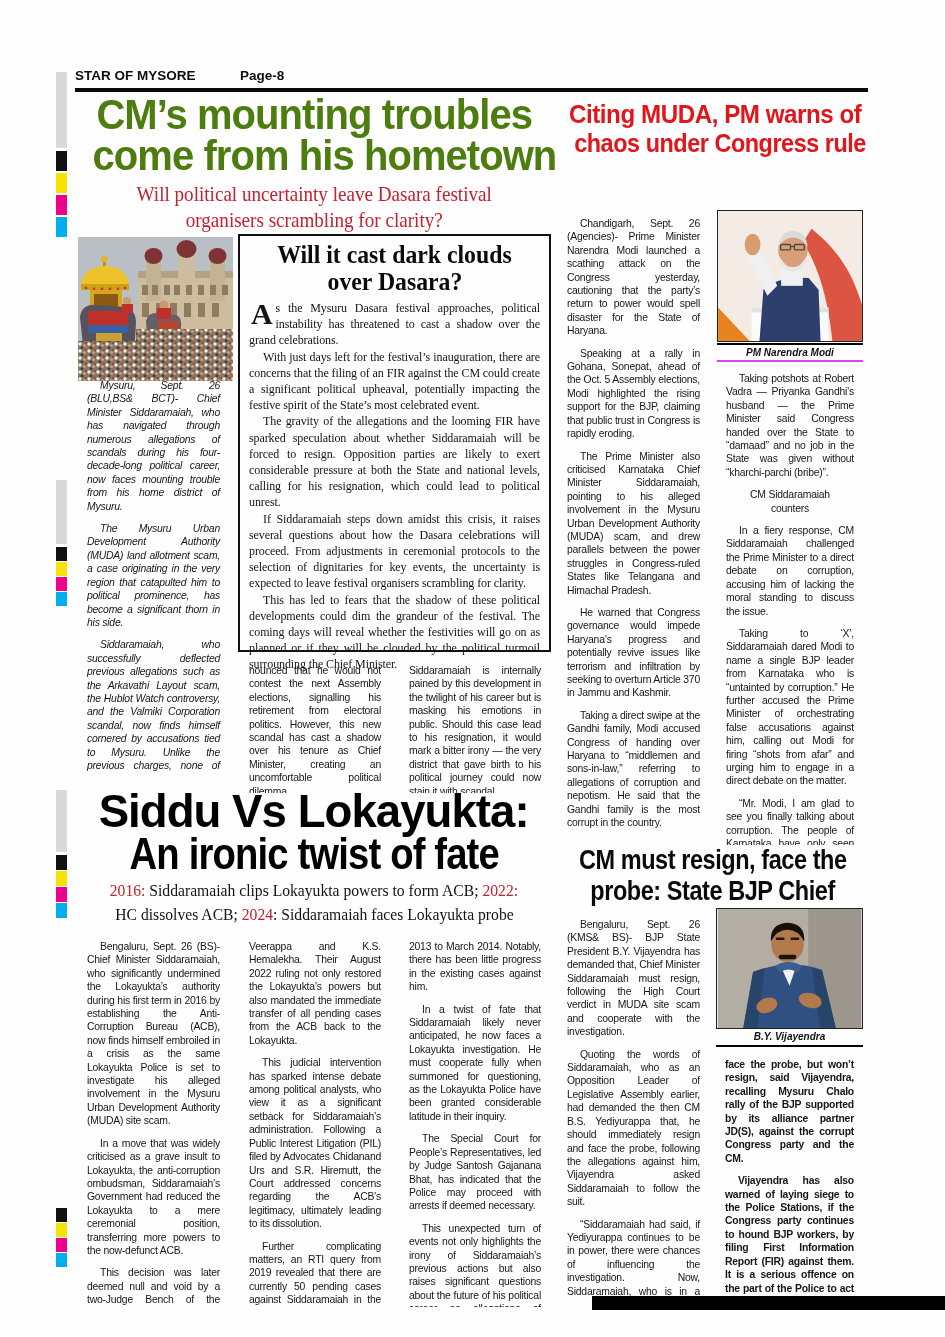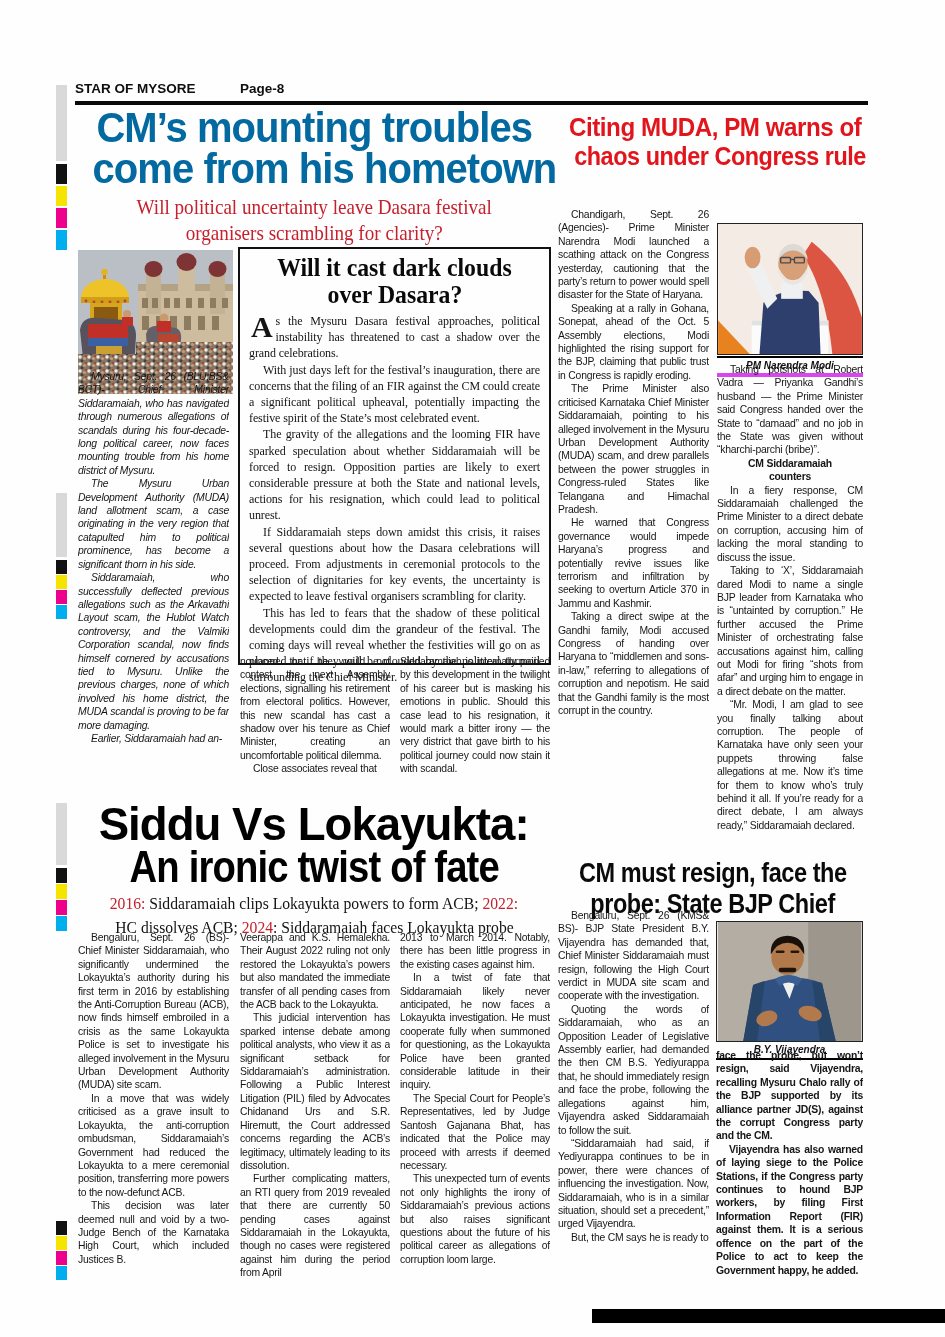--- a/index.html
+++ b/index.html
@@ -1,18 +1,18 @@
 <!DOCTYPE html>
 <html style="--headline_red: #e2141c; --subhead_red: #c5202c; --ink: #161616; --mark_grey: #d9d9d9; --mark_black: #111111; --mark_yellow: #f5e400; --mark_magenta: #ec008c; --mark_cyan: #00aeef;"><head>
 <meta charset="utf-8">
 <style>
   html,body{margin:0;padding:0;background:#ffffff;}
   .page{position:relative;width:945px;height:1337px;background:#fefefe;overflow:hidden;
         font-family:"Liberation Sans",sans-serif;color:#151515;}
-  .abs{position:absolute;margin-top:13px;}
+  .abs{position:absolute;}
 
   
   .hdr{left:75px;top:66px;width:793px;height:20px;display:flex;
        font:700 13.5px/20px "Liberation Sans",sans-serif;color:#0e0e0e;}
   .hdr-mast{width:165px;}
   .hdr-date{flex:1;}
   .hdr-rule{left:75px;top:88px;width:793px;height:4px;background:#0a0a0a;}
 
   
   .fitline{display:block;white-space:nowrap;text-align:center;}
@@ -20,41 +20,41 @@
   .sx85>span,.sx85{transform:scaleX(.85);}
   .sx87{transform:scaleX(.87);}
   .sx90{transform:scaleX(.90);}
   .sx91{transform:scaleX(.91);}
   .sx92{transform:scaleX(.92);}
   .sx93{transform:scaleX(.93);}
   .sx95{transform:scaleX(.95);}
   .sx97{transform:scaleX(.97);}
 
   .h-cm{left:75px;top:94px;width:478px;font:700 43px/41px "Liberation Sans",sans-serif;
-        letter-spacing:-1px;color:#0369a1;}
+        letter-spacing:-1px;color:#4d7c0f;}
   .sub-cm{left:75px;top:181px;width:478px;font:400 21px/26px "Liberation Serif",serif;
         color:var(--subhead_red,#c5202c);}
   .h-siddu{left:75px;top:789px;width:478px;color:#000000;letter-spacing:-1px;}
   .sl1{font:700 47px/44px "Liberation Sans",sans-serif;}
   .sl2{font:700 45px/42px "Liberation Sans",sans-serif;}
   .sub-siddu{left:75px;top:879px;width:478px;font:400 17px/24px "Liberation Serif",serif;color:#131313;}
   .red{color:var(--subhead_red,#c5202c);}
   .h-modi{left:558px;top:100px;width:310px;font:700 26px/29px "Liberation Sans",sans-serif;
         letter-spacing:-0.5px;color:var(--headline_red,#e2141c);}
   .sub-modi{left:558px;top:159px;width:310px;font:400 21px/23px "Liberation Serif",serif;color:#111;}
   .h-bjp{left:558px;top:845px;width:310px;font:700 27px/31px "Liberation Sans",sans-serif;
         letter-spacing:-0.5px;color:#0a0a0a;}
 
   
   .col{position:absolute;text-align:justify;overflow:hidden;
        font:400 10.4px/13.4px "Liberation Sans",sans-serif;
        letter-spacing:-0.22px;color:#161616;}
-  .col p{margin:0;text-indent:13px;}
+  .col p{margin:9px;text-indent:13px;}
   .col p.ni{text-indent:0;}
-  .col p.colsub{text-indent:0;text-align:center;font-weight:700;}
+  .col p.colsub{text-indent:0;text-align:center;font-weight:400;}
   .c-cm1{left:78px;top:370px;width:151px;height:403px;font-style:italic;}
   .c-cm2{left:240px;top:655px;width:150px;height:138px;}
   .c-cm3{left:400px;top:655px;width:150px;height:138px;}
   .c-lok1{left:78px;top:931px;width:151px;height:376px;}
   .c-lok2{left:240px;top:931px;width:150px;height:376px;}
   .c-lok3{left:400px;top:931px;width:150px;height:376px;}
   .c-modi1{left:558px;top:208px;width:151px;height:638px;}
   .c-modi2{left:717px;top:363px;width:146px;height:482px;}
   .c-bjp1{left:558px;top:909px;width:151px;height:391px;}
   .c-bjp2{left:716px;top:1049px;width:147px;height:252px;font-weight:bold;}
@@ -65,21 +65,21 @@
   .box-h{font:700 25px/27px "Liberation Serif",serif;color:#0a0a0a;margin:2px 0 5px;text-decoration:underline;}
   .box-body{font:400 12px/16.2px "Liberation Serif",serif;letter-spacing:-0.1px;
        color:#141414;text-align:justify;}
   .box-body p{margin:0;text-indent:14px;}
   .box-body p.first{text-indent:0;}
   .dropcap{float:left;font:700 30px/25px "Liberation Serif",serif;padding:1px 3px 0 2px;}
 
   
   .ph-dasara{left:78px;top:237px;width:155px;height:144px;}
   .ph-modi{left:717px;top:210px;width:146px;height:132px;border:1px solid #222;box-sizing:border-box;overflow:hidden;}
-  .cap-modi{left:717px;top:343px;width:146px;border-top:2px solid #000;border-bottom:4px solid #d946ef;
+  .cap-modi{left:717px;top:343px;width:146px;border-top:2px solid #000;border-bottom:2px solid #d946ef;
        font:italic 700 10px/13px "Liberation Sans",sans-serif;text-align:center;padding:1px 0;color:#111;}
   .ph-vijay{left:716px;top:908px;width:147px;height:121px;border:1px solid #222;box-sizing:border-box;overflow:hidden;}
   .cap-vijay{left:716px;top:1030px;width:147px;border-bottom:2px solid #000;
        font:italic 700 10px/13px "Liberation Sans",sans-serif;text-align:center;padding:0 0 2px;color:#111;}
 
   
   .mk{position:absolute;left:56px;width:11px;}
   .botbar{left:592px;top:1296px;width:353px;height:14px;background:#000;}
 </style>
 </head>
@@ -189,21 +189,21 @@
   </div>
 
   <div class="box abs">
     <div class="box-h">
       <span class="fitline"><span class="sx95">Will it cast dark clouds</span></span>
       <span class="fitline"><span class="sx95">over Dasara?</span></span>
     </div>
     <div class="box-body">
       <p class="first"><span class="dropcap">A</span><span>s the Mysuru Dasara festival approaches, political instability has threatened to cast a shadow over the grand celebrations.</span></p>
       <p>With just days left for the festival’s inauguration, there are concerns that the filing of an FIR against the CM could create a significant political upheaval, potentially impacting the festive spirit of the State’s most celebrated event.</p>
-      <p>The gravity of the allegations and the looming FIR have sparked speculation about whether Siddaramaiah will be forced to resign. Opposition parties are likely to exert considerable pressure at both the State and national levels, actions for his resignation, which could lead to political unrest.</p>
+      <p>The gravity of the allegations and the looming FIR have sparked speculation about whether Siddaramaiah will be forced to resign. Opposition parties are likely to exert considerable pressure at both the State and national levels, calling for his resignation, which could lead to political unrest.</p>
       <p>If Siddaramaiah steps down amidst this crisis, it raises several questions about how the Dasara celebrations will proceed. From adjustments in ceremonial protocols to the selection of dignitaries for key events, the uncertainty is expected to leave festival organisers scrambling for clarity.</p>
       <p>This has led to fears that the shadow of these political developments could dim the grandeur of the festival. The coming days will reveal whether the festivities will go on as planned or if they will be clouded by the political turmoil surrounding the Chief Minister.</p>
     </div>
   </div>
 
   <div class="col c-cm1">
     <p>Mysuru, Sept. 26 (BLU,BS&amp; BCT)- Chief Minister Siddaramaiah, who has navigated through numerous allegations of scandals during his four-decade-long political career, now faces mounting trouble from his home district of Mysuru.</p>
     <p>The Mysuru Urban Development Authority (MUDA) land allotment scam, a case originating in the very region that catapulted him to political prominence, has become a significant thorn in his side.</p>
     <p>Siddaramaiah, who successfully deflected previous allegations such as the Arkavathi Layout scam, the Hublot Watch controversy, and the Valmiki Corporation scandal, now finds himself cornered by accusations tied to Mysuru. Unlike the previous charges, none of which involved his home district, the MUDA scandal is proving to be far more damaging.</p>
     <p>Earlier, Siddaramaiah had an-</p>

